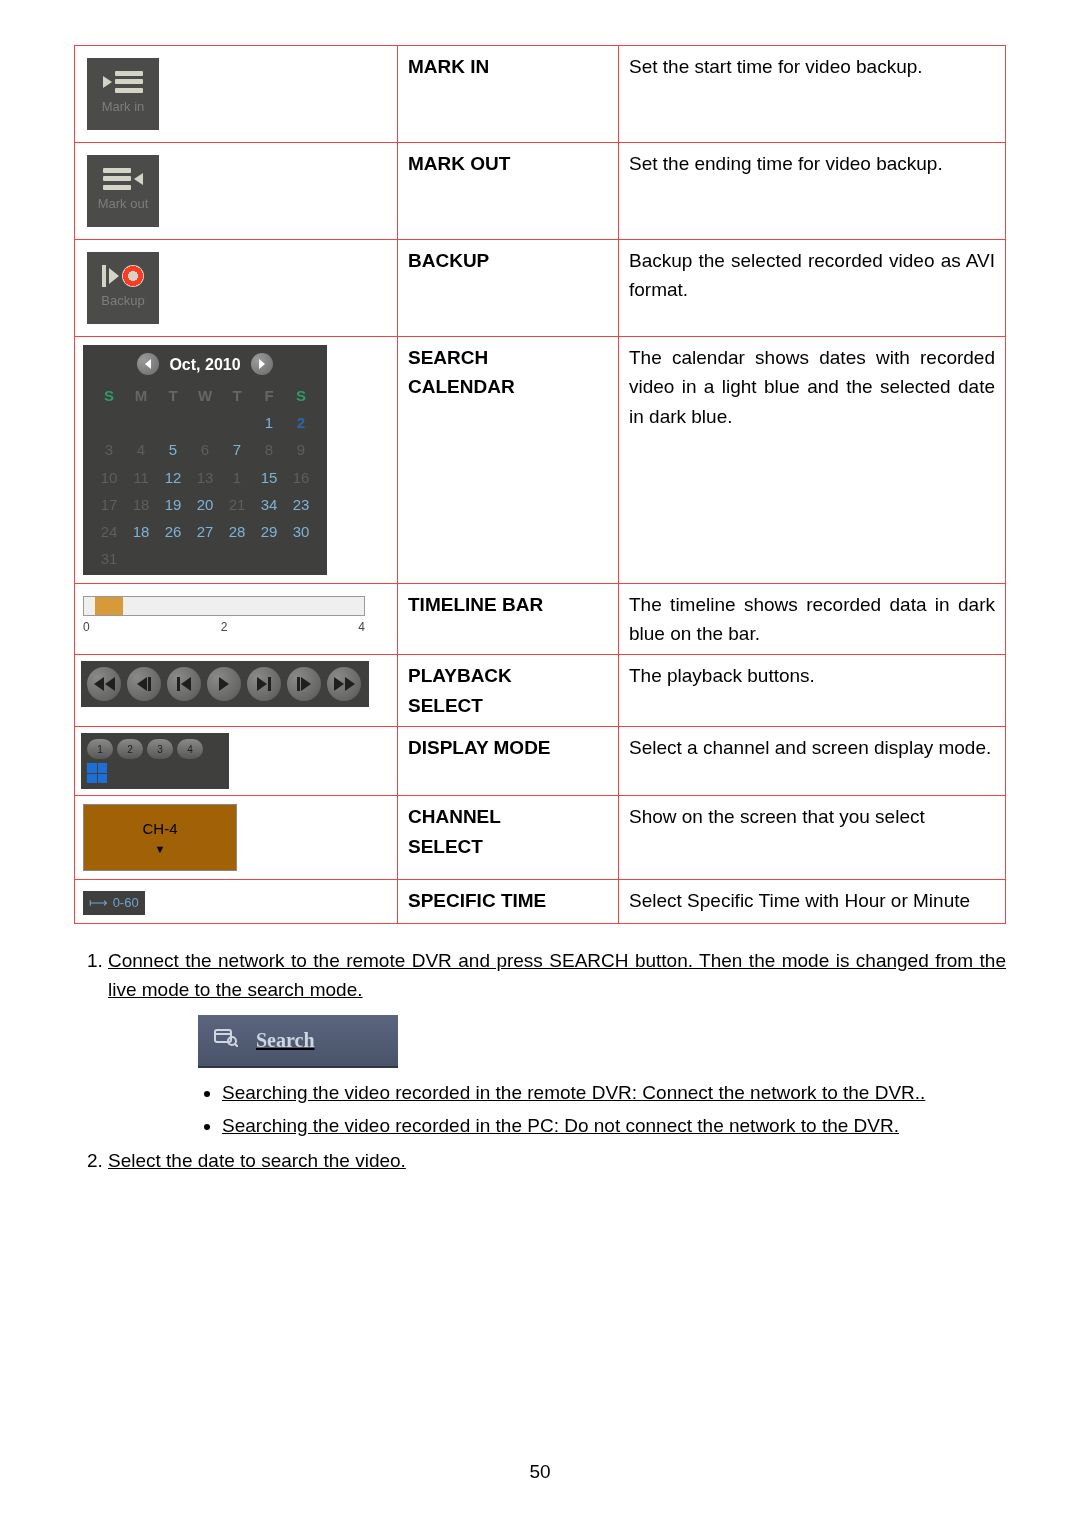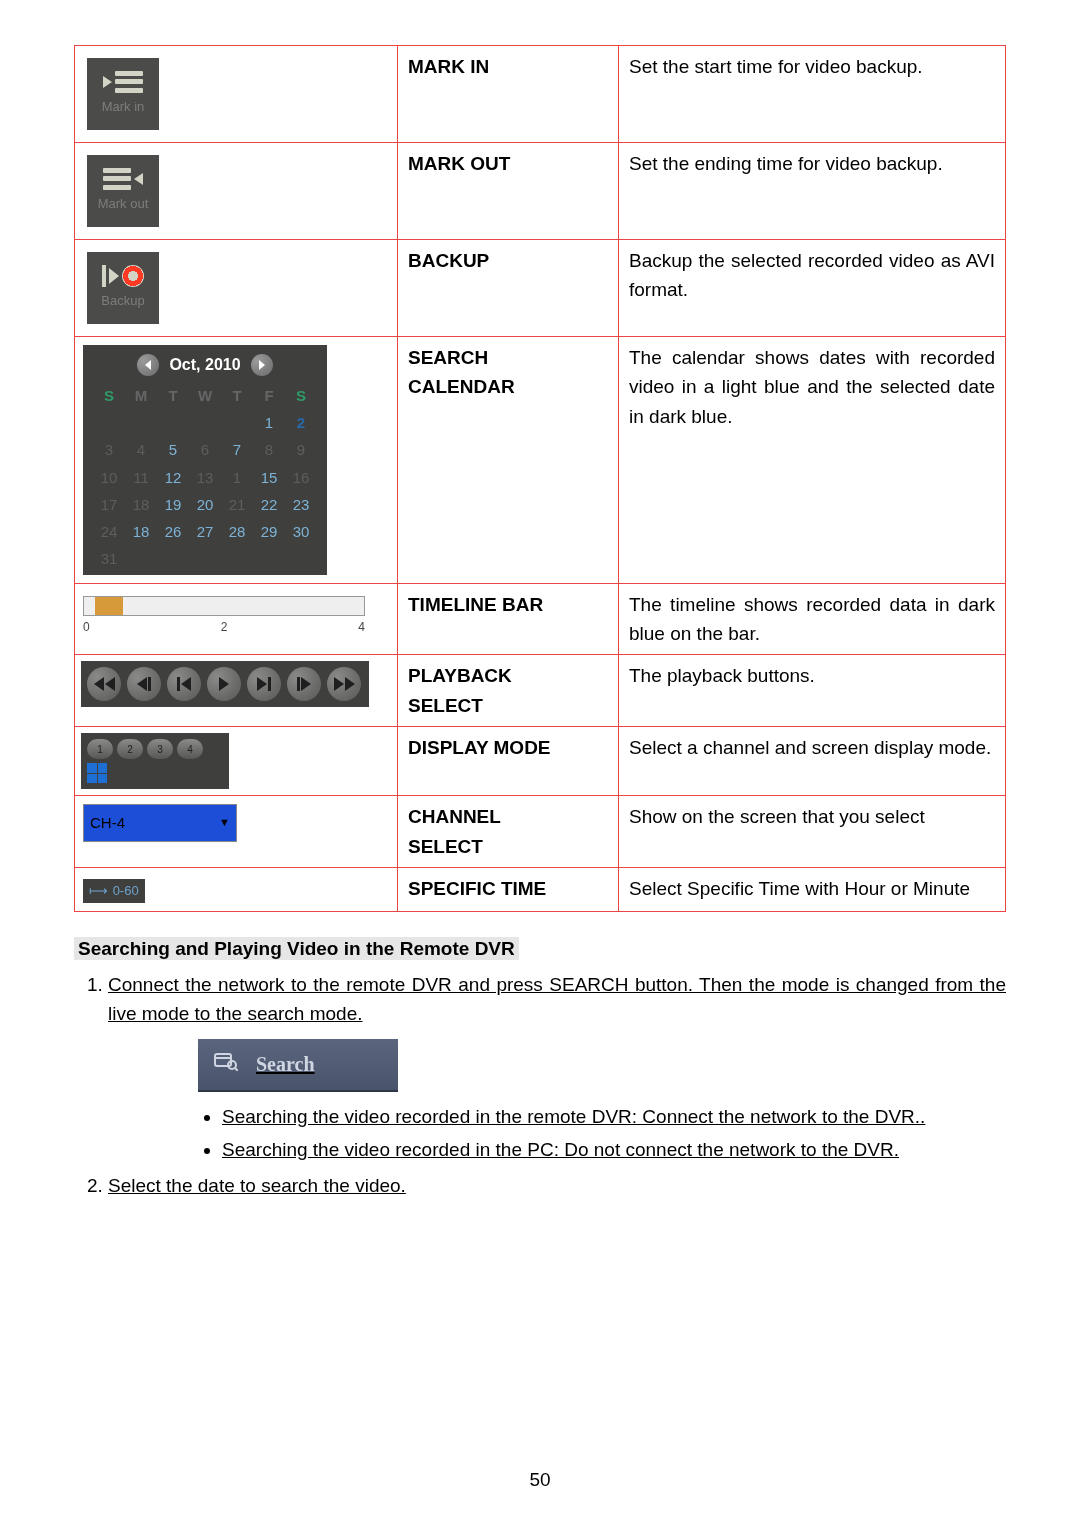--- a/index.html
+++ b/index.html
@@ -12,21 +12,21 @@
   .page {
     width: 1080px;
     min-height: 1527px;
     background: #fff;
     padding: 45px 74px 0 74px;
     box-sizing: border-box;
     position: relative;
   }
   .page-num {
     position: absolute;
-    bottom: 36px;
+    bottom: 44px;
     left: 0; right: 0;
     text-align: center;
     font-size: 19px;
   }
 
   
   table.outer {
     border-collapse: collapse;
     width: 100%;
   }
@@ -77,21 +77,21 @@
   
   .calendar {
     background: #3f3f3e;
     padding: 8px 10px 4px 10px;
     margin: 2px;
     width: 244px;
     box-sizing: border-box;
     font-family: Arial, sans-serif;
   }
   .cal-header {
-    display:flex; align-items:center; justify-content:center; gap:10px;
+    display:flex; justify-content:center; gap:10px;
     color:#fff; font-size:16px; font-weight:bold; margin-bottom:6px;
   }
   .cal-nav {
     width:22px;height:22px;border-radius:50%;
     background: radial-gradient(circle at 30% 30%, #9b9b9b, #6a6a6a);
     display:flex;align-items:center;justify-content:center;
   }
   .cal-nav .tri-l { width:0;height:0;border-top:5px solid transparent;border-bottom:5px solid transparent;border-right:6px solid #fff; }
   .cal-nav .tri-r { width:0;height:0;border-top:5px solid transparent;border-bottom:5px solid transparent;border-left:6px solid #fff; }
   .cal-grid {
@@ -155,24 +155,25 @@
     font-size:10px;color:#1f1f1f;
   }
   .dm-grid {
     width:20px;height:20px; display:grid; grid-template-columns:1fr 1fr; grid-template-rows:1fr 1fr; gap:1px;
   }
   .dm-grid span{ background:#1d6fd6; }
 
   
   .ch-select {
     display:flex; align-items:center;
-    border:1px solid #888; padding:6px 6px; background:#1d4ed8;
+    border:1px solid #888; padding:12px 6px; background:#a16207;
     width:140px; justify-content:space-between;
     font-size:15px;
     margin:2px;
+    flex-direction:column;
   }
 
   
   .spec-time {
     background:#3f3f3e; color:#6fa3cc; font-size:13px;
     display:inline-flex; align-items:center; gap:6px;
     padding:2px 6px; margin:2px;
   }
   .spec-time .bracket { color:#6fa3cc; letter-spacing:-1px; }
 
@@ -294,21 +295,21 @@
                 <div class="day rec">12</div>
                 <div class="day">13</div>
                 <div class="day">1</div>
                 <div class="day rec">15</div>
                 <div class="day">16</div>
                 <div class="day">17</div>
                 <div class="day">18</div>
                 <div class="day rec">19</div>
                 <div class="day rec">20</div>
                 <div class="day">21</div>
-                <div class="day rec">22</div>
+                <div class="day rec">34</div>
                 <div class="day rec">23</div>
                 <div class="day">24</div>
                 <div class="day rec">18</div>
                 <div class="day rec">26</div>
                 <div class="day rec">27</div>
                 <div class="day rec">28</div>
                 <div class="day rec">29</div>
                 <div class="day rec">30</div>
                 <div class="day">31</div>
               </div>
@@ -431,21 +432,20 @@
           <span>0-60</span>
         </div>
       </td>
       <td class="col2">SPECIFIC TIME</td>
       <td class="col3">Select Specific Time with Hour or Minute</td>
     </tr>
   </tbody>
     </table>
 
   <div class="body-text">
-    <span class="heading">Searching and Playing Video in the Remote DVR</span>
     <ol class="num">
       <li>
         <span>Connect the network to the remote DVR and press SEARCH button. Then the mode is changed from the live mode to the search mode.</span>
         <div class="search-btn">
           <span class="sicon">
             <svg width="24" height="20" viewBox="0 0 24 20">
               <rect x="1" y="3" width="16" height="12" rx="2" fill="none" stroke="#cfd6e2" stroke-width="2"></rect>
               <line x1="1" y1="7" x2="17" y2="7" stroke="#cfd6e2" stroke-width="2"></line>
               <circle cx="18" cy="14" r="4" fill="none" stroke="#cfd6e2" stroke-width="2"></circle>
               <line x1="21" y1="17" x2="24" y2="20" stroke="#cfd6e2" stroke-width="2"></line>

